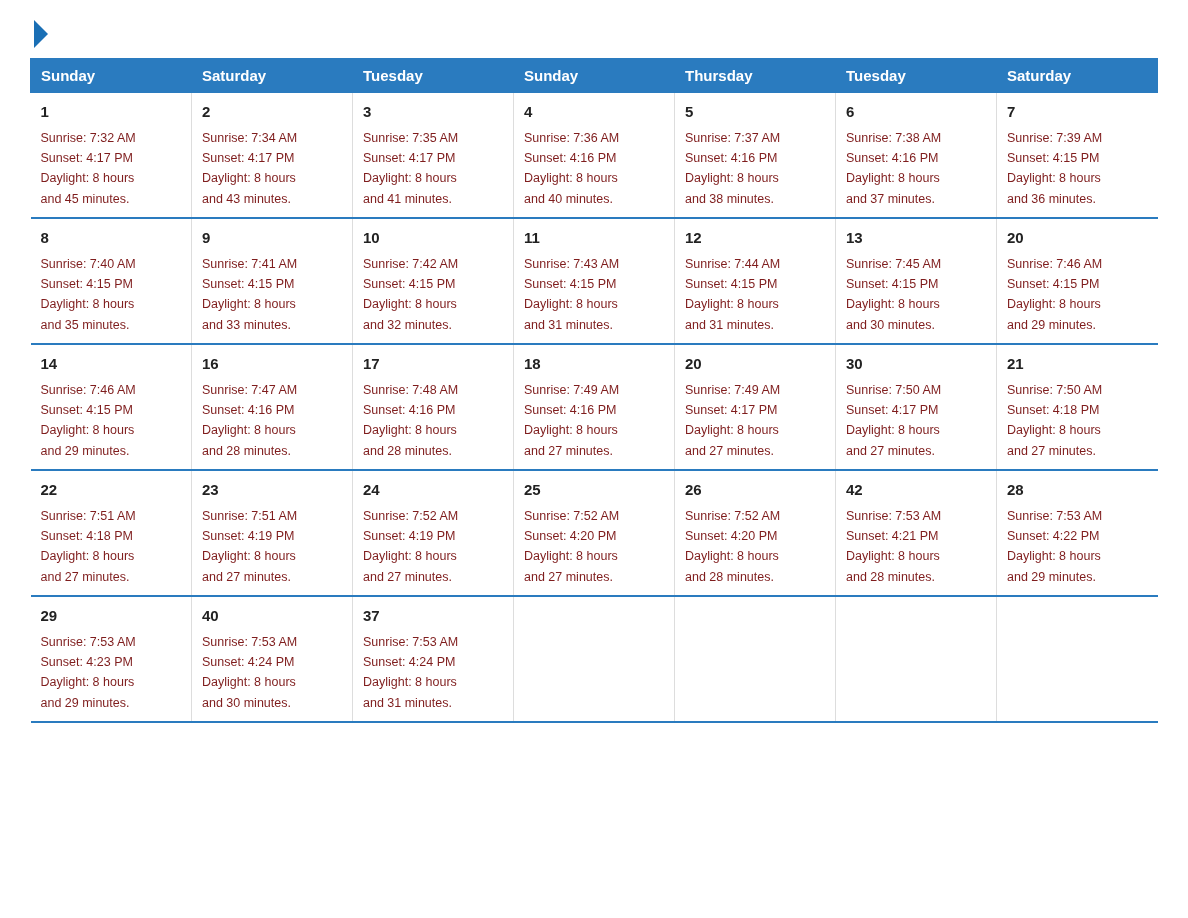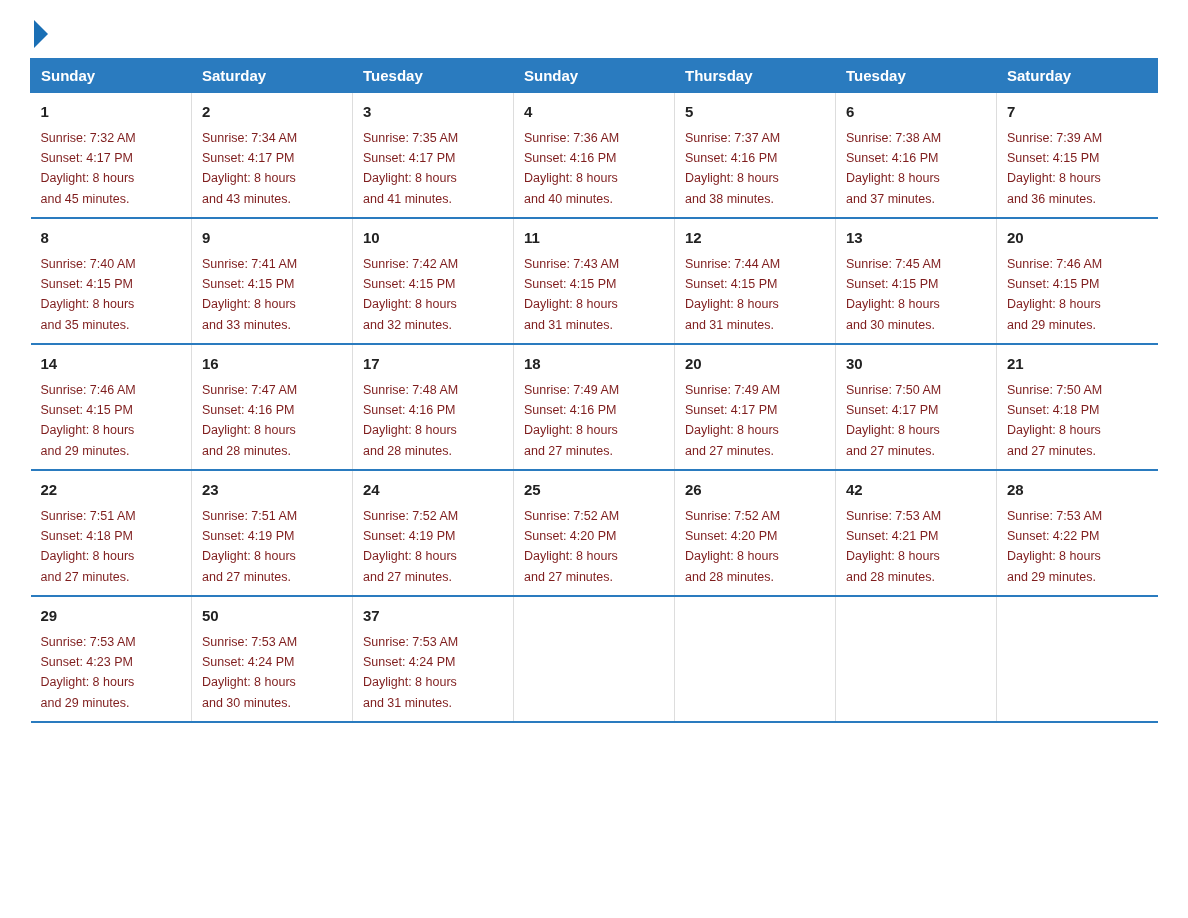--- a/index.html
+++ b/index.html
@@ -263,21 +263,21 @@
         <span class="day-number">28</span>
         <span class="day-info">Sunrise: 7:53 AM<br>Sunset: 4:22 PM<br>Daylight: 8 hours<br>and 29 minutes.</span>
       </td>
       </tr>
       <tr>
         <td>
         <span class="day-number">29</span>
         <span class="day-info">Sunrise: 7:53 AM<br>Sunset: 4:23 PM<br>Daylight: 8 hours<br>and 29 minutes.</span>
       </td>
         <td>
-        <span class="day-number">50</span>
+        <span class="day-number">40</span>
         <span class="day-info">Sunrise: 7:53 AM<br>Sunset: 4:24 PM<br>Daylight: 8 hours<br>and 30 minutes.</span>
       </td>
         <td>
         <span class="day-number">37</span>
         <span class="day-info">Sunrise: 7:53 AM<br>Sunset: 4:24 PM<br>Daylight: 8 hours<br>and 31 minutes.</span>
       </td>
         <td class="empty"></td>
         <td class="empty"></td>
         <td class="empty"></td>
         <td class="empty"></td>

